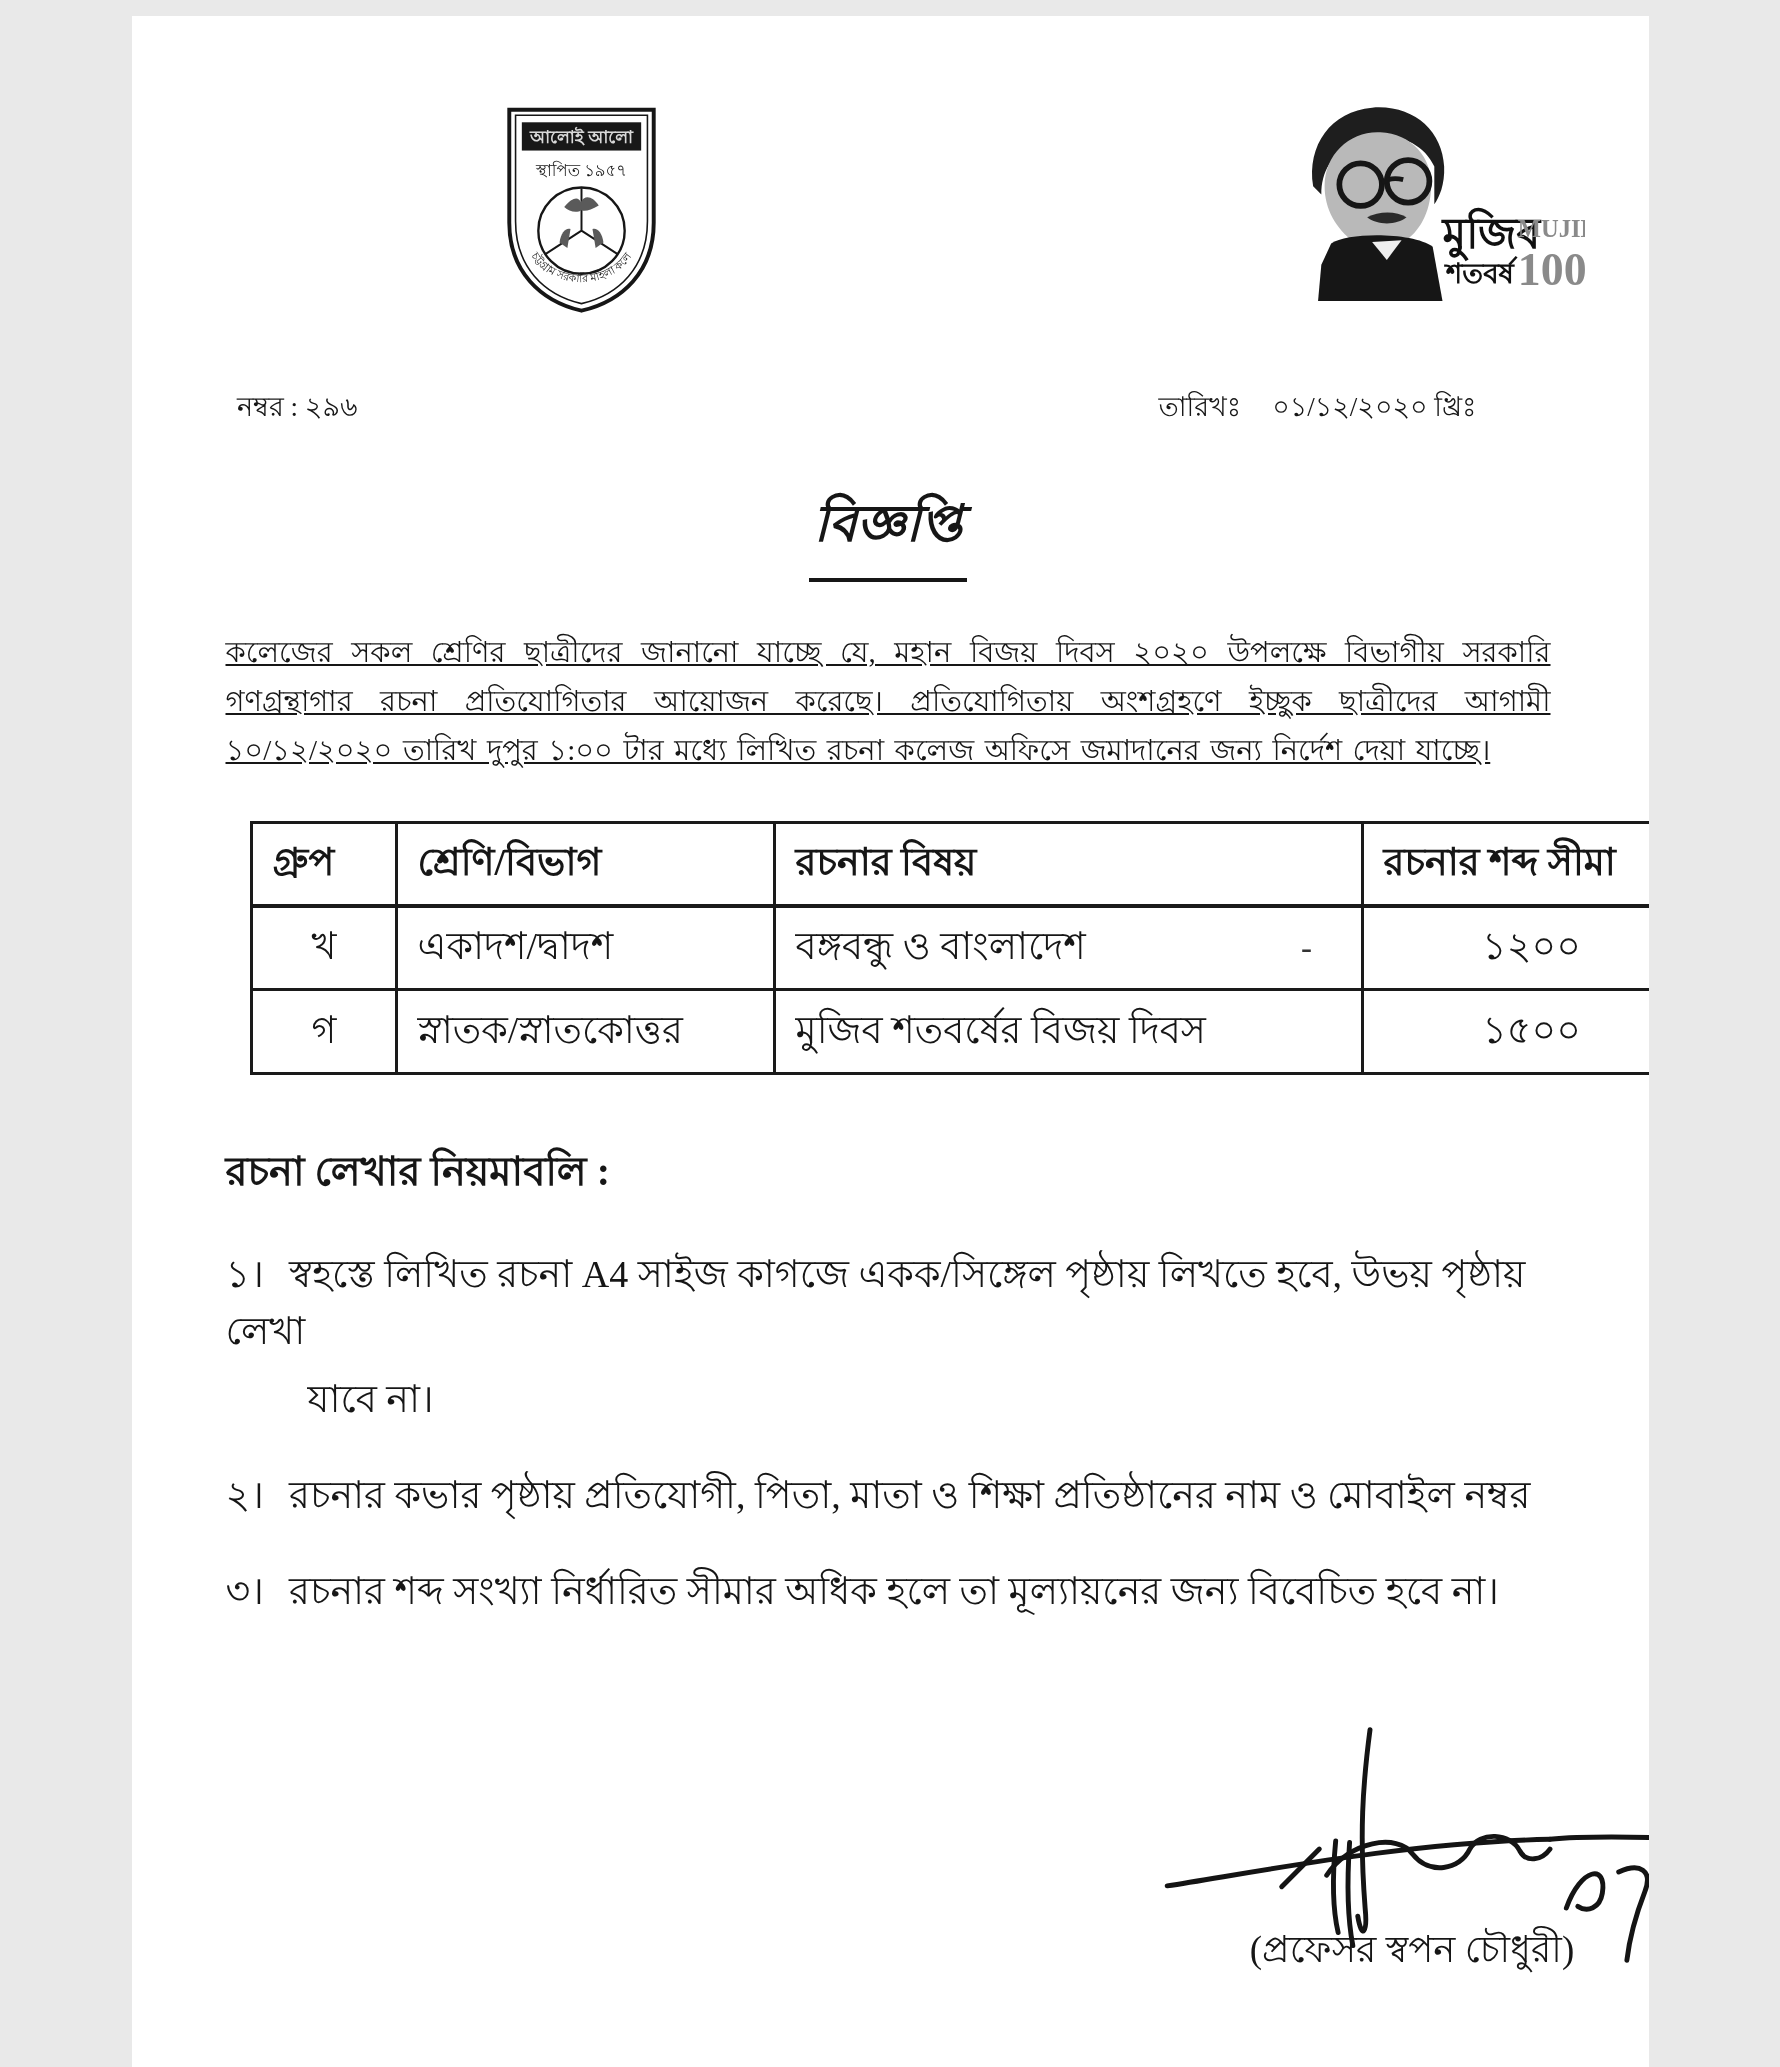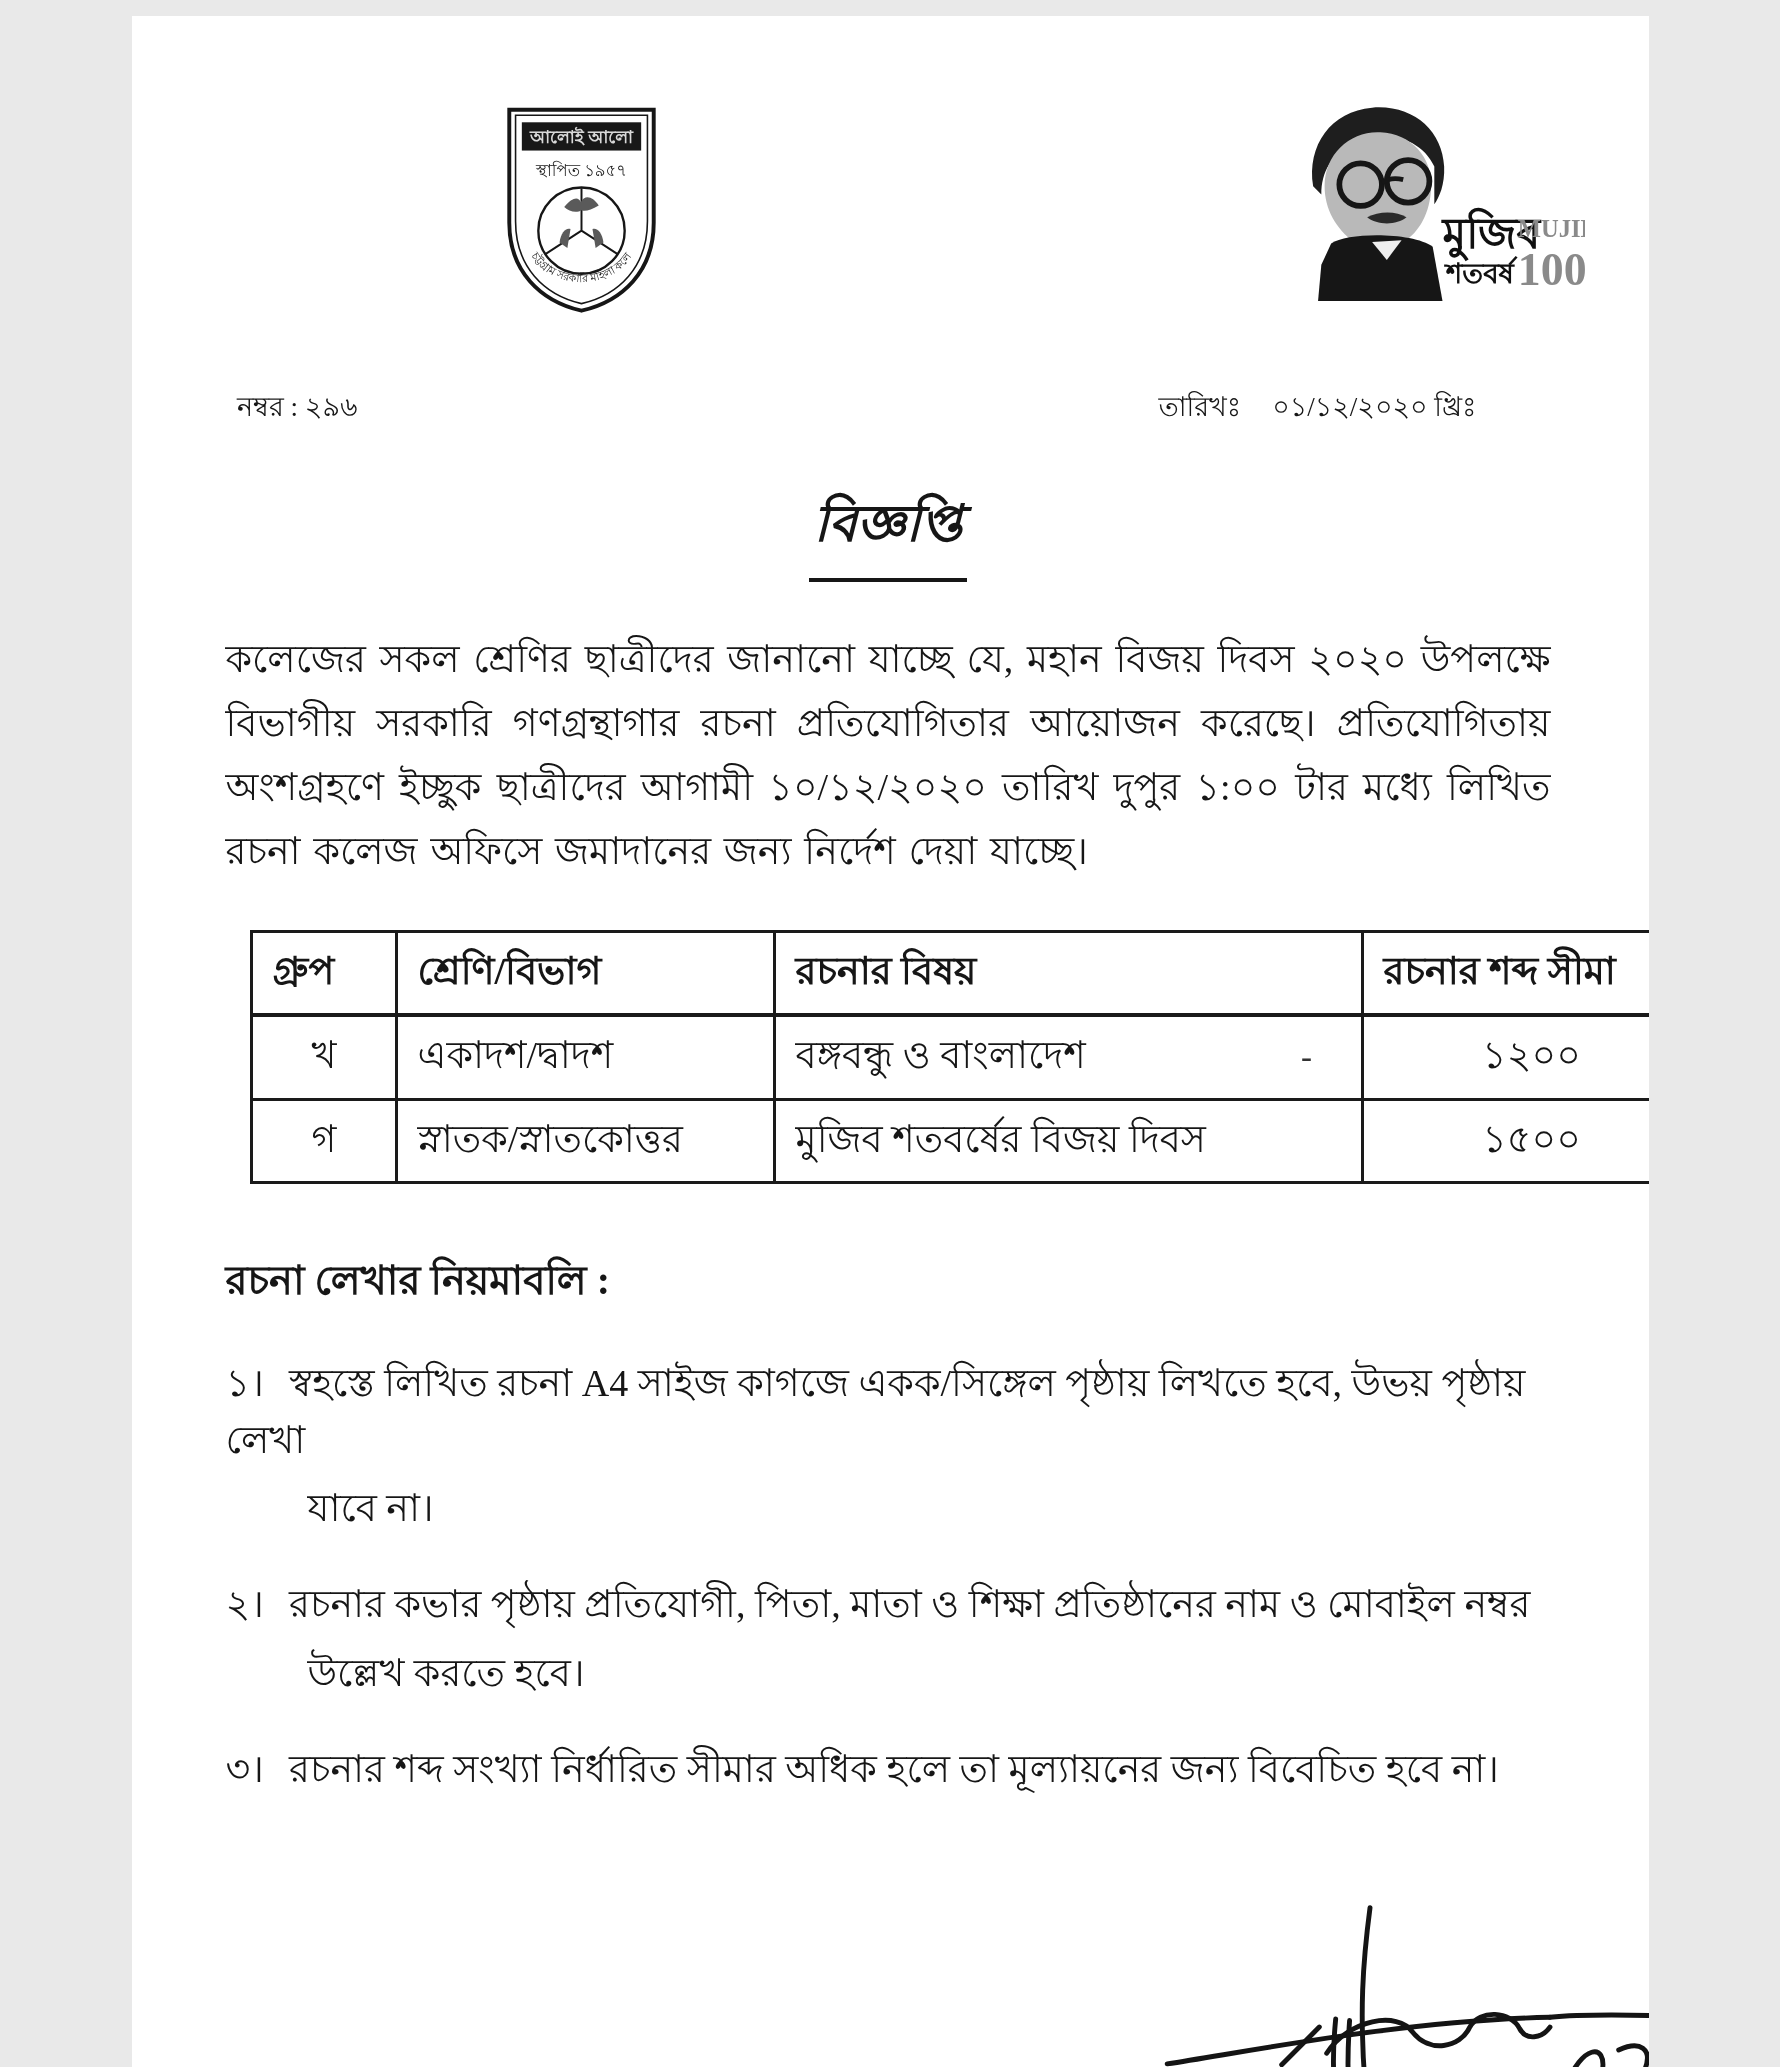--- a/index.html
+++ b/index.html
@@ -30,22 +30,22 @@
   .meta-date   { margin-right:74px; }
   .meta-date .gap { display:inline-block; width:31px; }
   
   .title-wrap { text-align:center; margin-top:54px; }
   .notice-title {
     display:inline-block; font-size:51px; font-weight:bold;
     border-bottom:4.1px solid #161616; padding:0 4.9px 8.2px 4.9px;font-style:italic;
   }
   
   .body-para {
-    margin-top:46px; font-size:38px; line-height:1.68;
-    text-align:justify; word-spacing:3.3px;
+    margin-top:46px; font-size:29px; line-height:1.68;
+    text-align:justify; word-spacing:3.3px;text-decoration:underline;
   }
   
   table.notice-table {
     border-collapse:collapse; margin:46px 0 0 24.5px;
     width:1448px; font-size:38px; table-layout:fixed;
   }
   .notice-table th, .notice-table td { border:3.3px solid #1a1a1a; padding:8.2px 19.6px; height:69px; }
   .notice-table th { font-weight:bold; text-align:left; border-bottom-width:4.9px; }
   .col-group { width:145px; } .col-class { width:378px; }
   .col-topic { width:588px; } .col-limit { width:338px; }
@@ -159,21 +159,20 @@
 
   <div class="rule">
     <span class="rule-num">১।</span>
     <span>স্বহস্তে লিখিত রচনা A4 সাইজ কাগজে একক/সিঙ্গেল পৃষ্ঠায় লিখতে হবে, উভয় পৃষ্ঠায় লেখা</span>
     <div class="rule-cont">যাবে না।</div>
   </div>
 
   <div class="rule">
     <span class="rule-num">২।</span>
     <span>রচনার কভার পৃষ্ঠায় প্রতিযোগী, পিতা, মাতা ও শিক্ষা প্রতিষ্ঠানের নাম ও মোবাইল নম্বর</span>
-    <div class="rule-cont">উল্লেখ করতে হবে।</div>
   </div>
 
   <div class="rule">
     <span class="rule-num">৩।</span>
     <span>রচনার শব্দ সংখ্যা নির্ধারিত সীমার অধিক হলে তা মূল্যায়নের জন্য বিবেচিত হবে না।</span>
     
   </div>
 
   <div class="sign-block">
     <svg class="sign-scrawl" width="638" height="254" viewBox="0 0 780 310">

